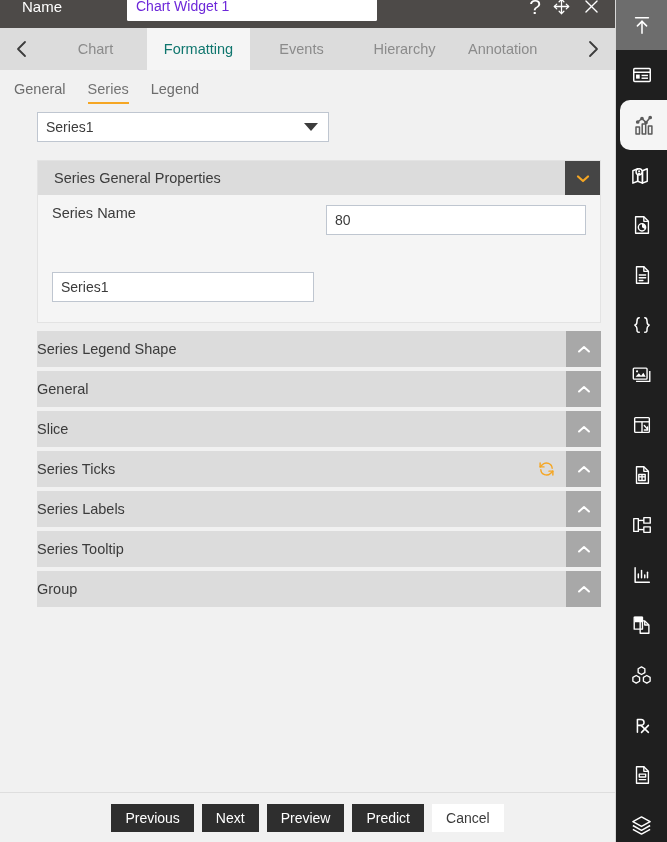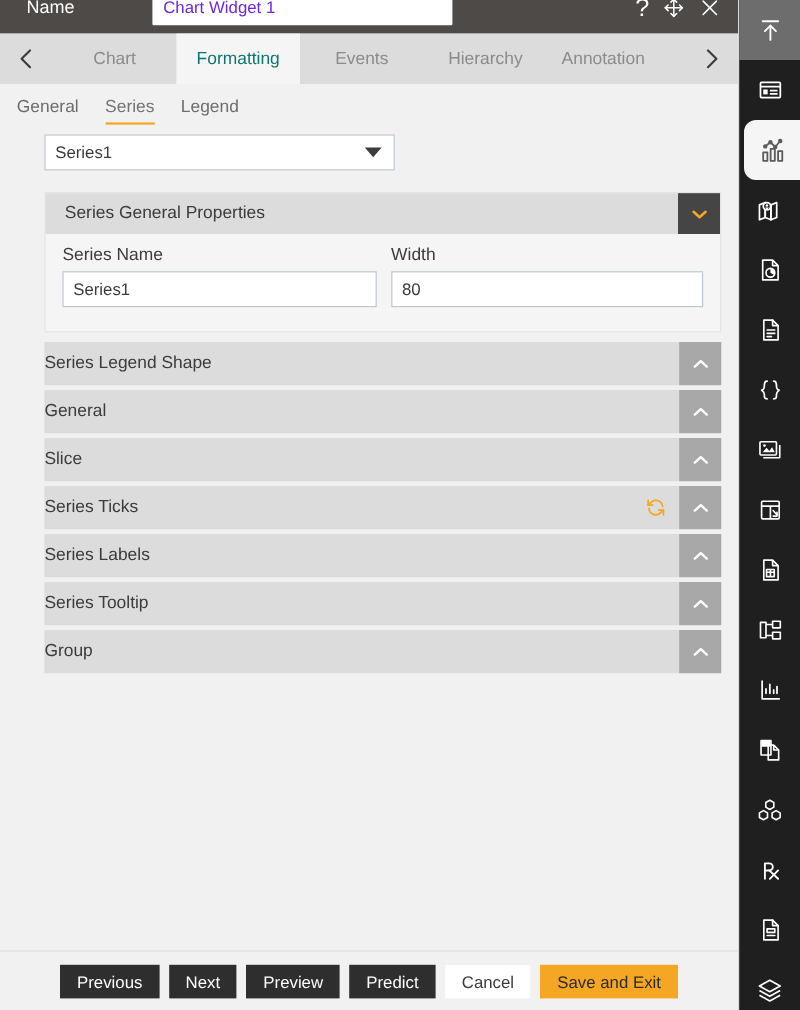--- a/index.html
+++ b/index.html
@@ -195,21 +195,21 @@
     align-items: center;
     justify-content: center;
     cursor: pointer;
   }
   .acc-open-body {
     padding: 10px 14px 20px 14px;
     display: flex;
     gap: 12px;
   }
   .field { display: flex; flex-direction: column; }
-  .field.left { width: 282px; }
+  .field.left { width: 282px; gap: 46px; }
   .field.right { width: 280px; }
   .field-label {
     font-size: 14.5px;
     color: #3b3b3b;
     margin-bottom: 5px;
   }
   .field-input {
     height: 30px;
     background: #ffffff;
     border: 1px solid #bfc6d0;
@@ -384,21 +384,20 @@
               <polyline points="3,3.5 8,8 13,3.5"></polyline>
             </svg>
           </span>
         </div>
         <div class="acc-open-body">
           <div class="field left">
             <span class="field-label">Series Name</span>
             <input class="field-input" type="text" value="Series1" style="">
           </div>
           <div class="field right">
-            <span class="field-label">Width</span>
             <input class="field-input" type="text" value="80" style="">
           </div>
         </div>
       </div>
 
       <div class="acc-row">
         <span class="acc-title">Series Legend Shape</span>
         <span class="acc-btn-grey">
           <svg width="16" height="11" viewBox="0 0 16 11" fill="none" stroke="#ffffff" stroke-width="2" stroke-linecap="round" stroke-linejoin="round">
               <polyline points="3,7.5 8,3 13,7.5"></polyline>
@@ -469,21 +468,20 @@
       </div>
 
     </div>
 
     <div class="footer">
       <button class="btn btn-dark">Previous</button>
       <button class="btn btn-dark">Next</button>
       <button class="btn btn-dark">Preview</button>
       <button class="btn btn-dark">Predict</button>
       <button class="btn btn-light">Cancel</button>
-      <button class="btn btn-accent">Save and Exit</button>
     </div>
 
   </div>
 
   <div class="sidebar">
 
     <div class="sb-item top-active">
       <svg width="22" height="22" viewBox="0 0 24 24" fill="none" stroke="currentColor" stroke-width="1.7" stroke-linecap="round" stroke-linejoin="round">
         <line x1="5" y1="4" x2="19" y2="4"></line>
           <line x1="12" y1="21" x2="12" y2="8"></line>

